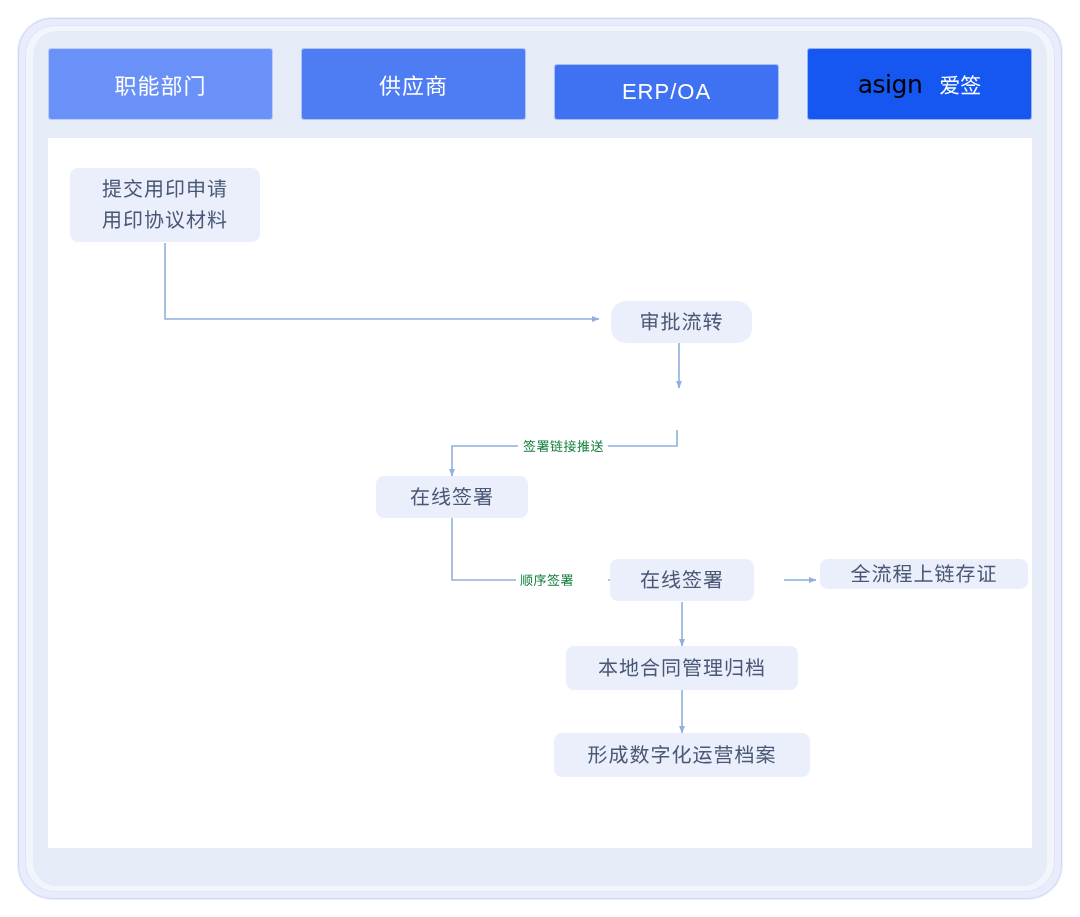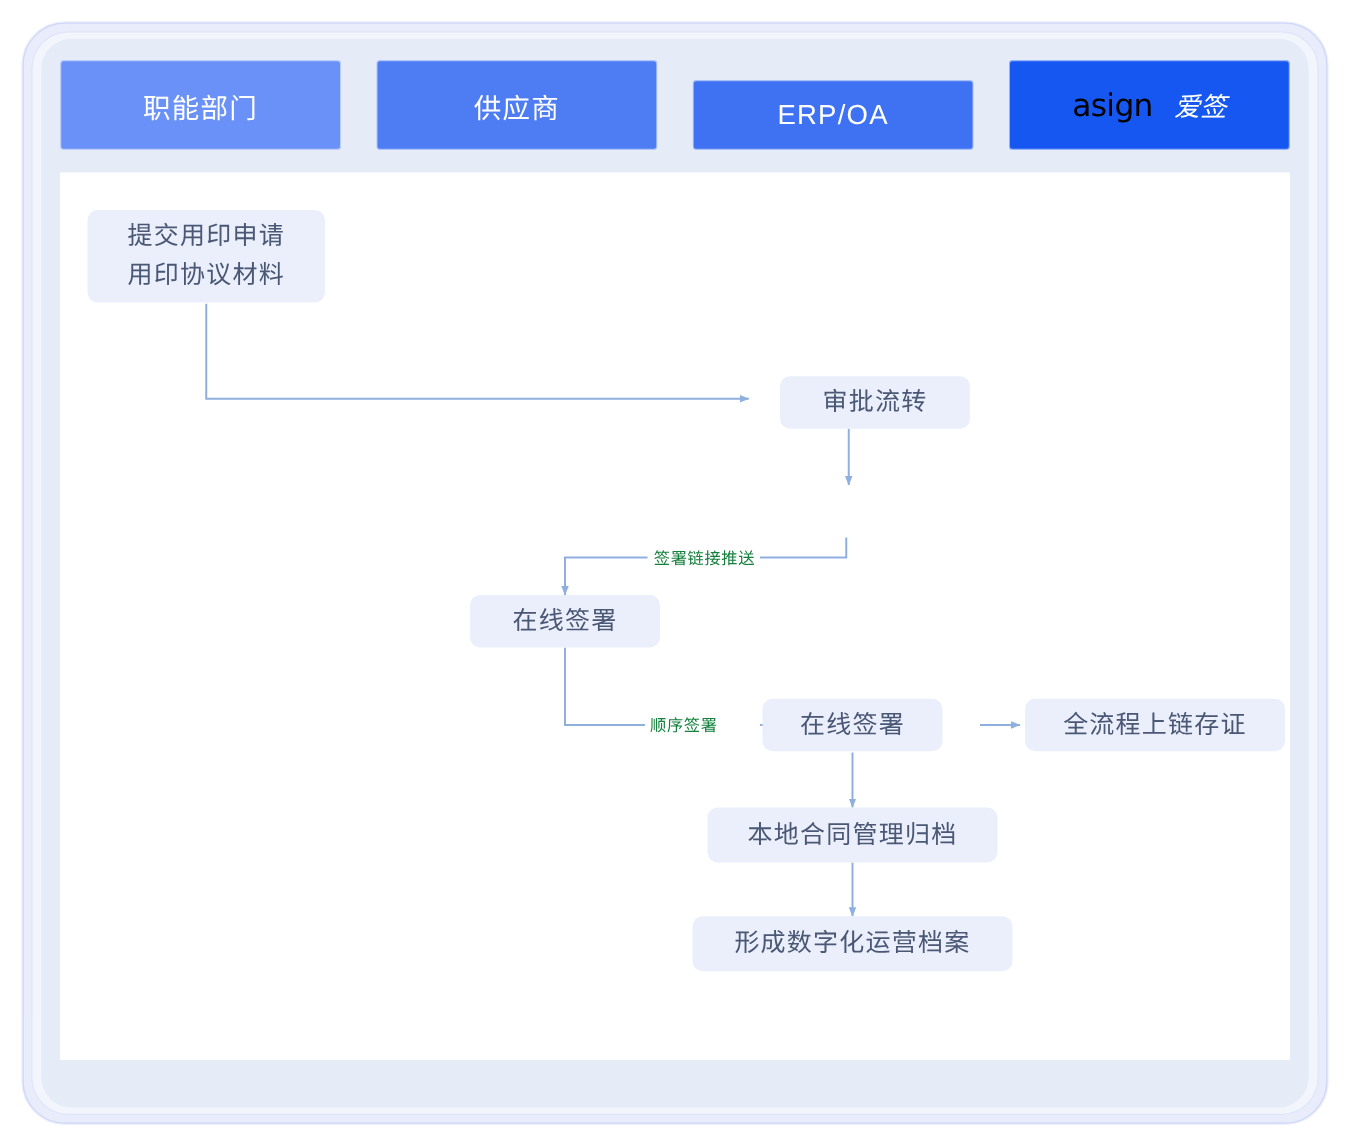--- a/index.html
+++ b/index.html
@@ -95,21 +95,20 @@
     font-size: 25px;
     font-weight: 500;
     letter-spacing: -0.5px;
     color: #000000;
   }
   .logo-cn {
     font-size: 21px;
     color: #ffffff;
     margin-left: 17px;
     letter-spacing: 0;
-    font-style: italic;
   }
 
   
   #canvas {
     position: absolute;
     left: 48px;
     top: 138px;
     width: 984px;
     height: 710px;
     background: #ffffff;
@@ -207,34 +206,34 @@
 
         <path d="M634,552 L634,595" marker-end="url(#ah)"></path>
       </g>
     </svg>
 
     <div class="node" style="left:22px; top:30px; width:190px; height:74px;">
       <span>提交用印申请
 用印协议材料</span>
     </div>
 
-    <div class="node" style="left:576px; top:163px; width:152px; height:42px;">
+    <div class="node" style="left:563px; top:163px; width:141px; height:42px;border-radius:15px;">
       <span>审批流转</span>
     </div>
 
 
     <div class="node" style="left:328px; top:338px; width:152px; height:42px;">
       <span>在线签署</span>
     </div>
 
     <div class="node" style="left:562px; top:421px; width:144px; height:42px;">
       <span>在线签署</span>
     </div>
 
-    <div class="node" style="left:772px; top:421px; width:208px; height:42px;">
+    <div class="node" style="left:772px; top:421px; width:208px; height:30px;">
       <span>全流程上链存证</span>
     </div>
 
     <div class="node" style="left:518px; top:508px; width:232px; height:44px;">
       <span>本地合同管理归档</span>
     </div>
 
     <div class="node" style="left:506px; top:595px; width:256px; height:44px;">
       <span>形成数字化运营档案</span>
     </div>

